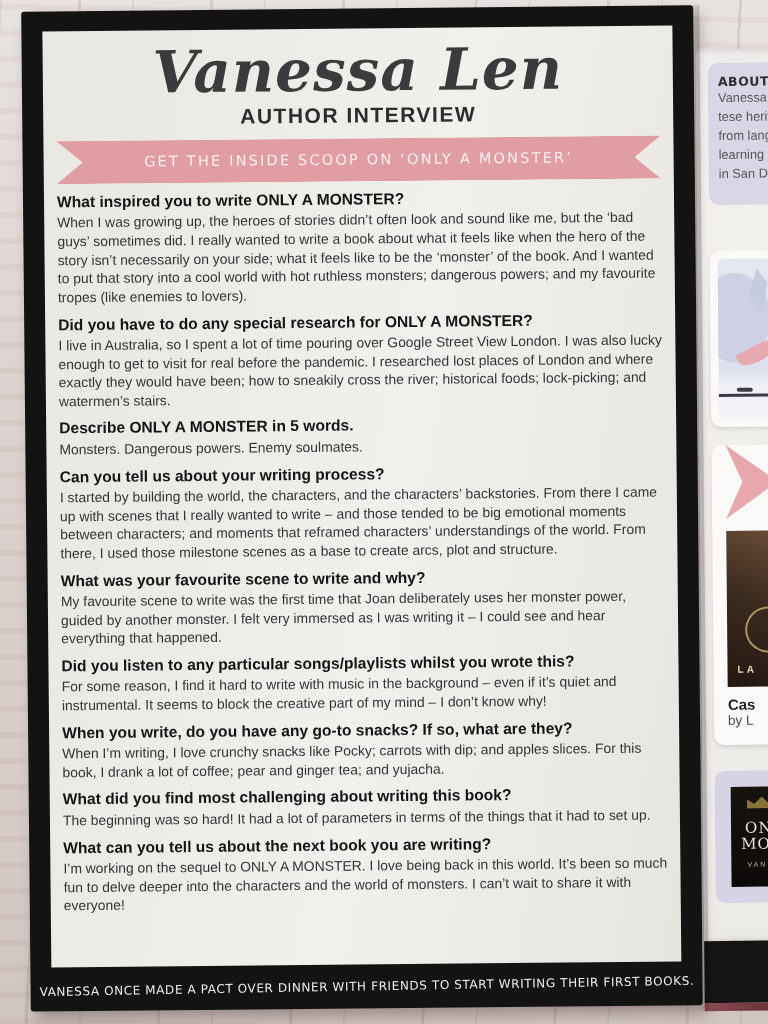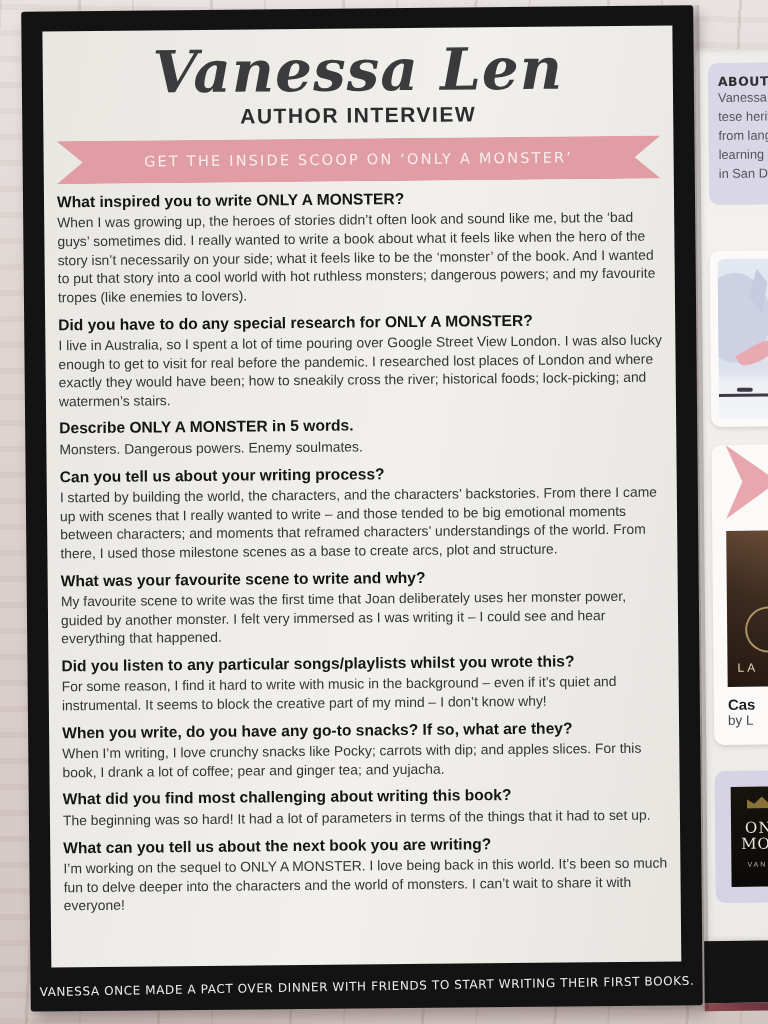--- a/index.html
+++ b/index.html
@@ -65,21 +65,21 @@
   .illus .dash { position:absolute; left:18px; bottom:27px; width:16px; height:4px; background:#3d3a48; border-radius:2px; }
 
   .card-book { margin-top:18px; background:#fbfaf9; padding:0 0 10px 14px; height:300px; box-shadow:0 2px 4px rgba(0,0,0,.12); position:relative; }
   .chevron { margin-top:12px; width:52px; height:74px; background:#e8a7ad;
     clip-path:polygon(0 0, 100% 50%, 0 100%, 32% 50%); }
   .cover-sepia { margin-top:12px; width:60px; height:156px;
     background:linear-gradient(200deg,#6b4e38 0%, #3c2b1f 45%, #241812 100%);
     position:relative; overflow:hidden; }
   .cover-sepia .swirl { position:absolute; left:18px; top:76px; width:46px; height:46px;
     border:2px solid rgba(214,186,130,.75); border-radius:50%; border-right-color:transparent; transform:rotate(25deg); }
-  .cover-sepia .author { position:absolute; bottom:12px; left:10px; font-size:12px; letter-spacing:3px; color:#e4d3ae; }
+  .cover-sepia .author { position:absolute; bottom:12px; left:10px; font-size:10px; letter-spacing:3px; color:#e4d3ae;font-weight:bold; }
   .book-title { margin-top:9px; font-size:15px; font-weight:700; color:#1d1d1f; }
   .book-byline { font-size:13.5px; color:#4a4a4e; }
 
   .card-monster { margin-top:26px; background:#d5d3e4; padding:16px 0 16px 16px; height:132px; }
   .cover-dark { width:64px; height:100%; background:linear-gradient(180deg,#17130e 0%, #0c0a08 100%);
     position:relative; overflow:hidden; }
   .cover-dark .crown { position:absolute; top:10px; left:16px; width:30px; height:12px; background:#8a7136;
     clip-path:polygon(0 100%, 0 20%, 25% 60%, 50% 0, 75% 60%, 100% 20%, 100% 100%); }
   .cover-dark .t1 { position:absolute; top:32px; left:14px; font-family:"DejaVu Serif", serif; font-size:15px; color:#e8e4dc; letter-spacing:1px; }
   .cover-dark .t2 { position:absolute; top:48px; left:10px; font-family:"DejaVu Serif", serif; font-size:15px; color:#e8e4dc; letter-spacing:1px; }

